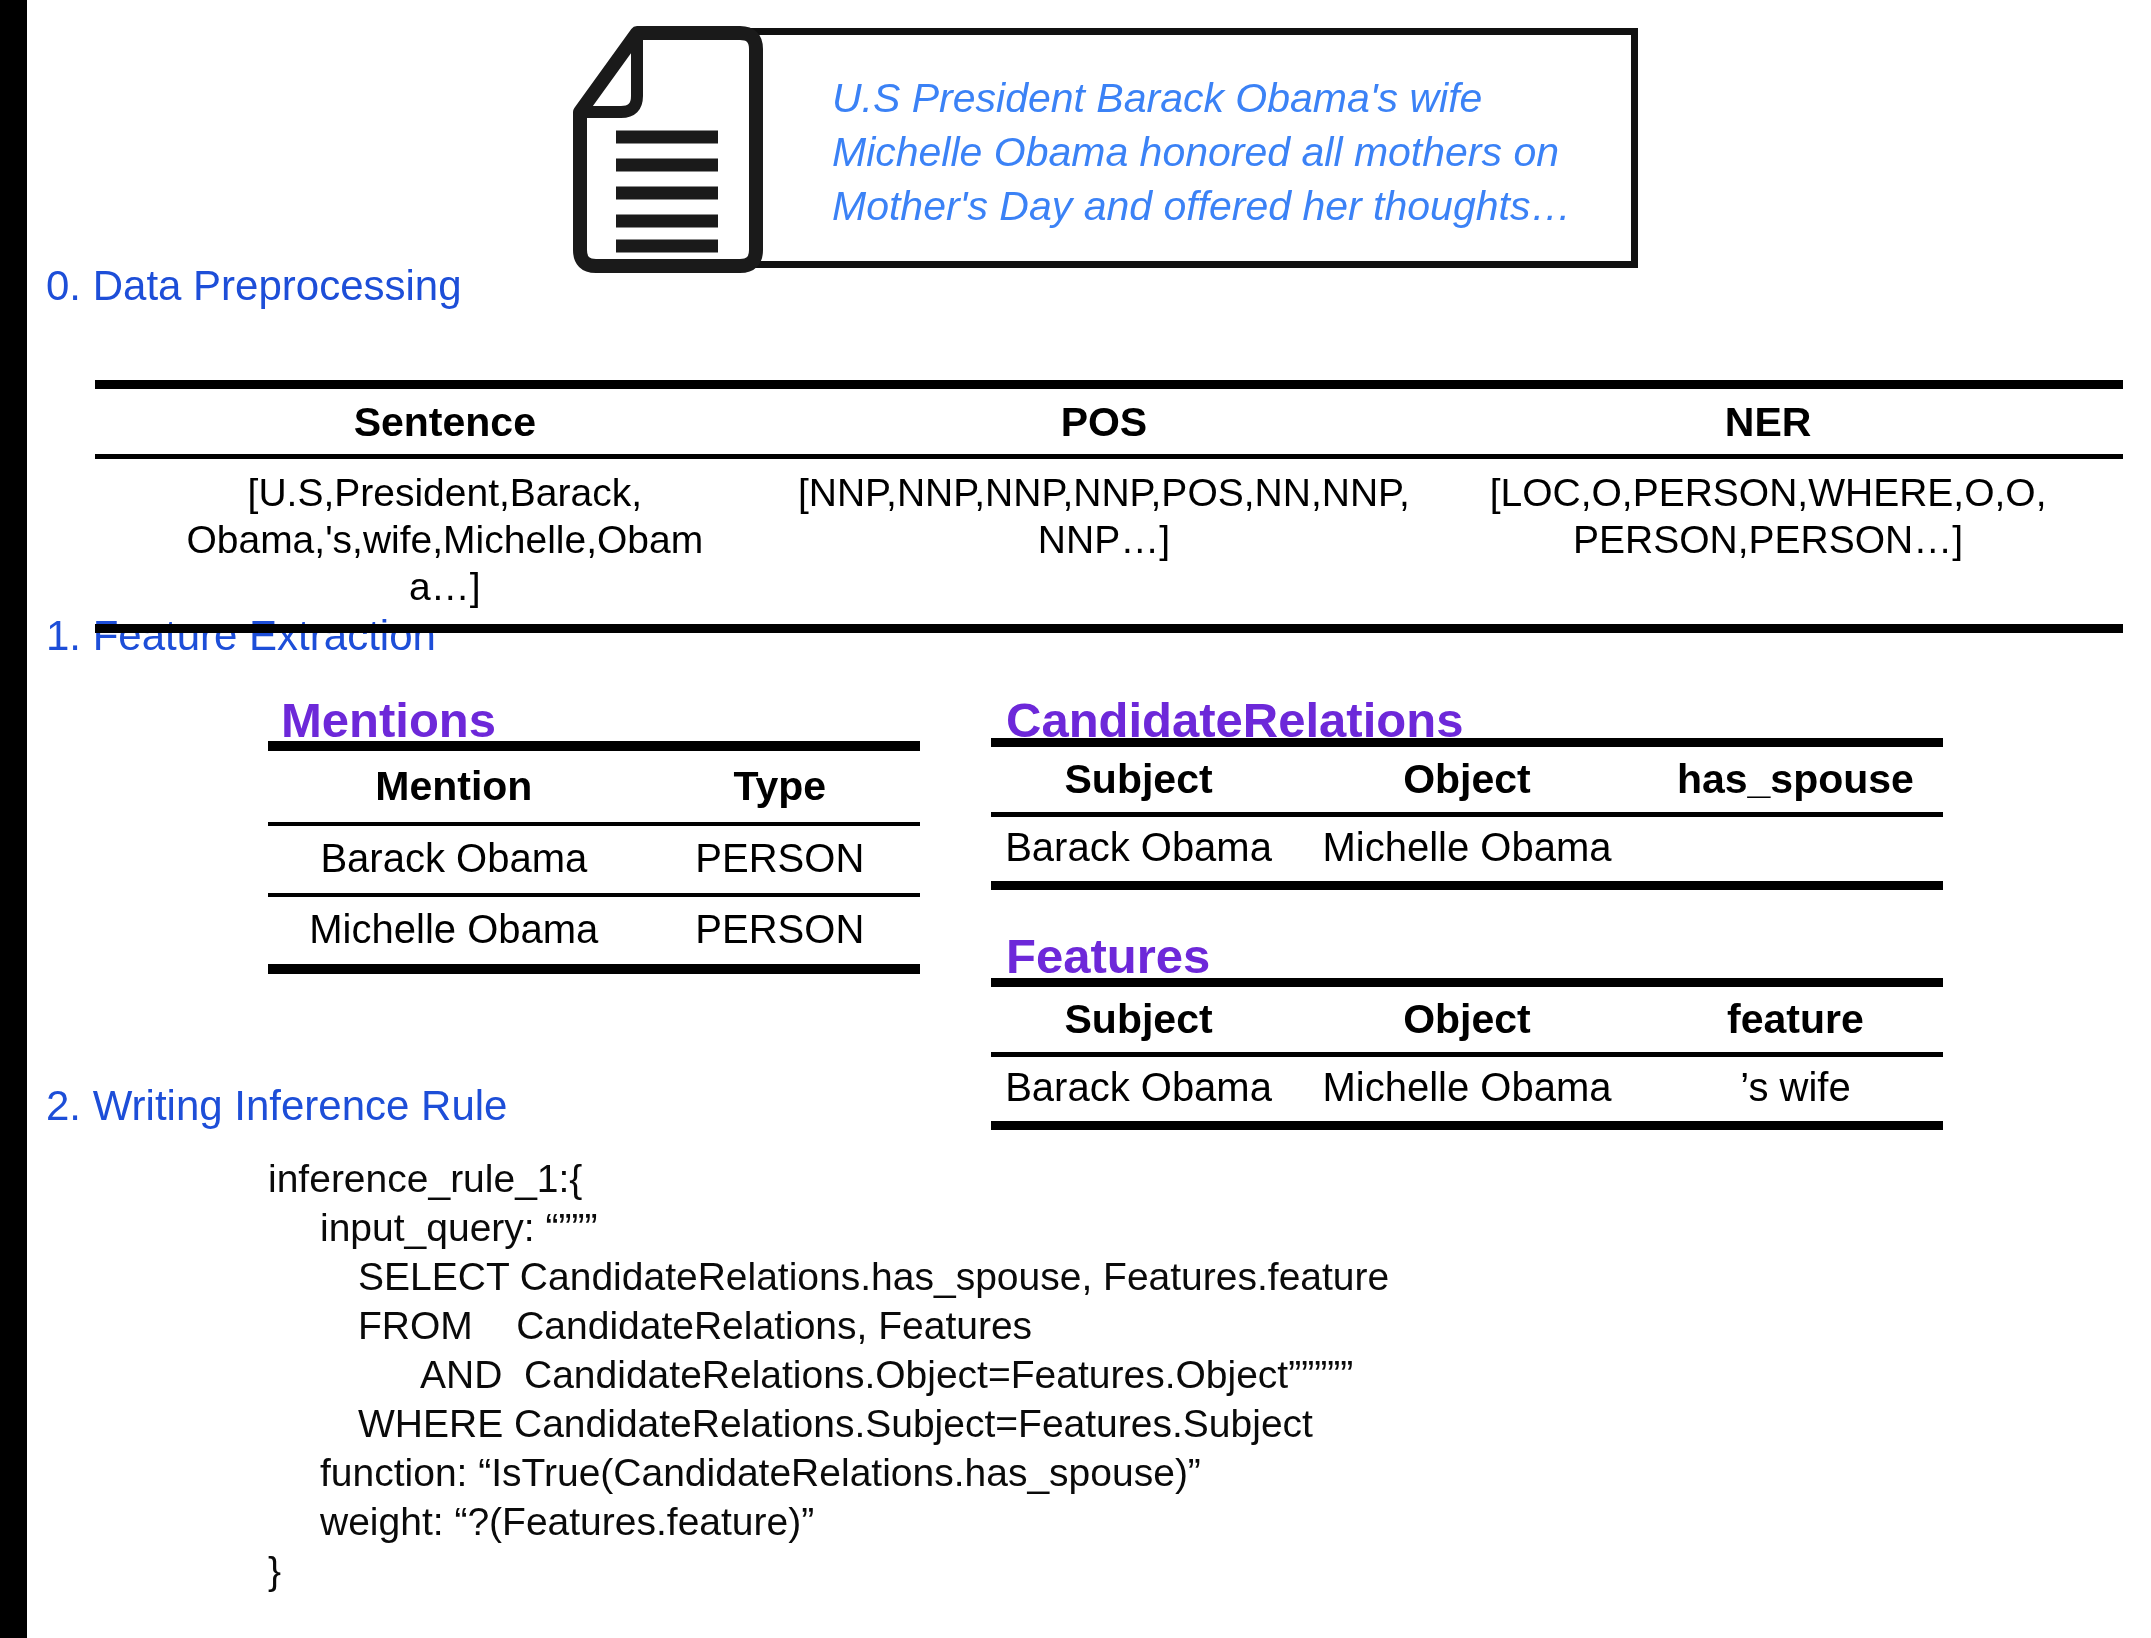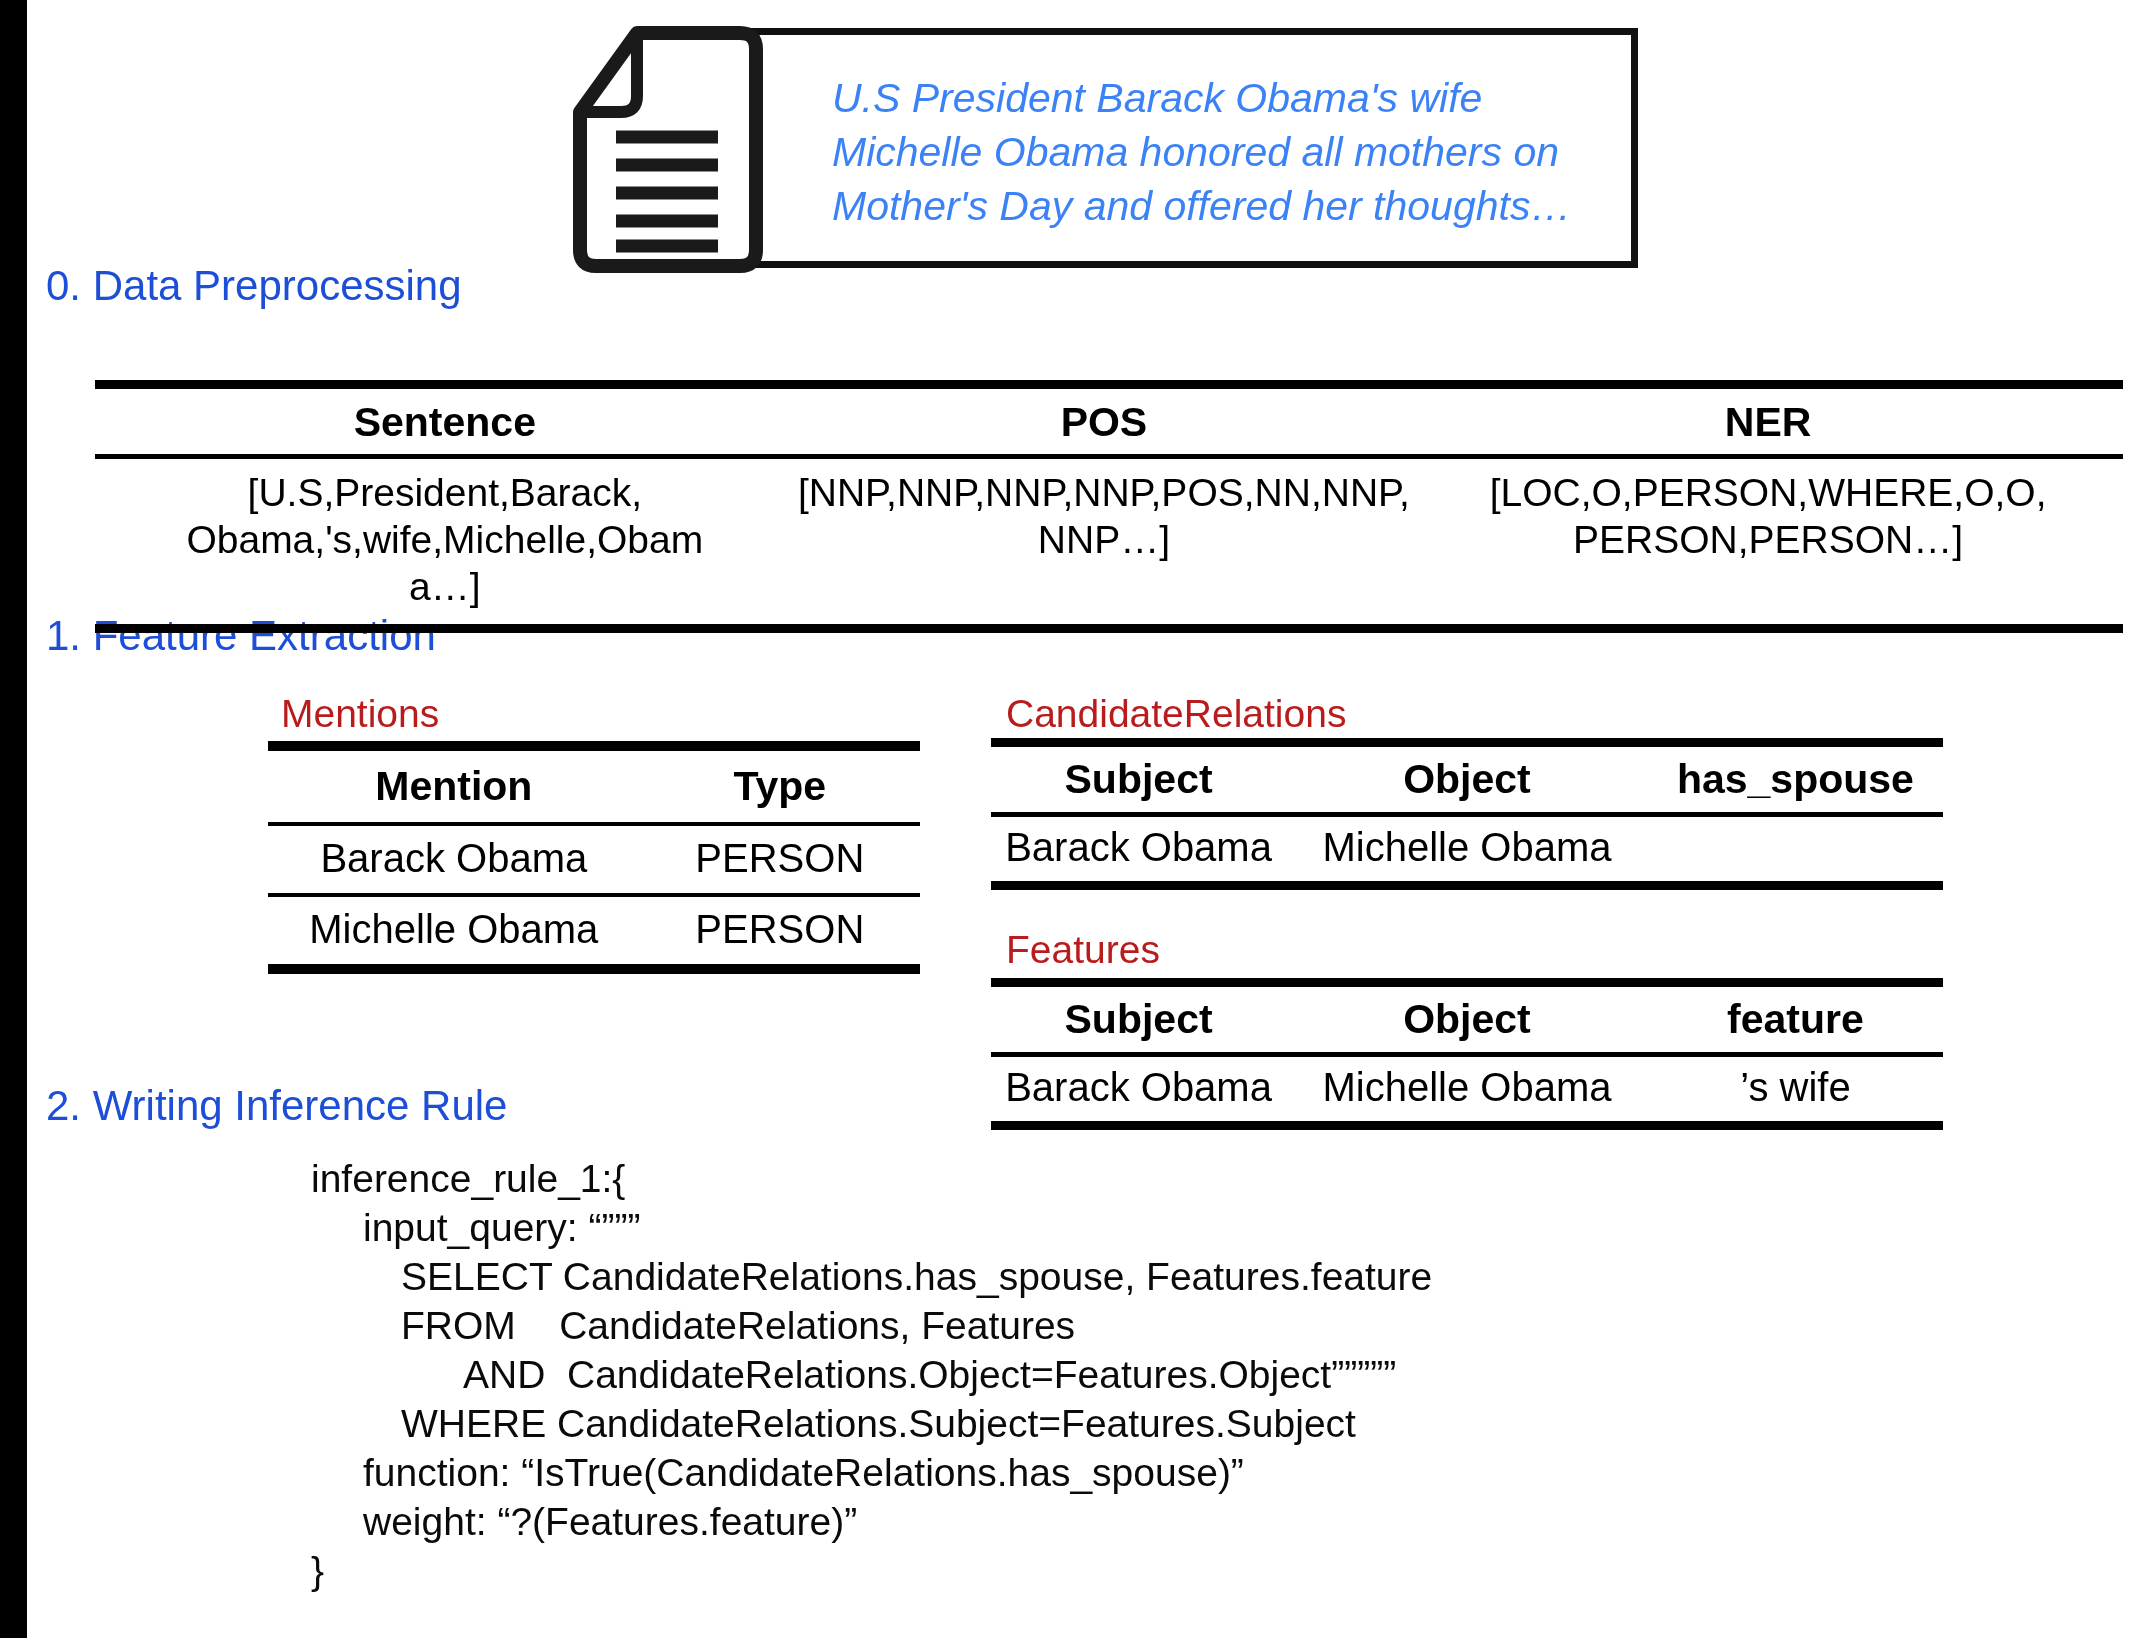--- a/index.html
+++ b/index.html
@@ -16,21 +16,21 @@
   #doc-text{position:absolute;left:125px;top:36px;font-size:41px;line-height:54px;font-style:italic;color:#3b82f6;white-space:nowrap;}
 
   
   #doc-icon{left:566px;top:24px;width:204px;height:250px;}
 
   .h-section{font-size:42px;color:#1d4ed8;white-space:nowrap;}
   #h0{left:46px;top:262px;}
   #h1{left:46px;top:612px;}
   #h2{left:46px;top:1082px;}
 
-  .tbl-label{font-size:39px;white-space:nowrap;color:#b91c1c;}
+  .tbl-label{font-size:49px;white-space:nowrap;color:#6d28d9;font-weight:bold;}
   #mentions-label{left:281px;top:692px;}
   #cr-label{left:1006px;top:692px;}
   #features-label{left:1006px;top:928px;}
 
   table{border-collapse:collapse;table-layout:fixed;width:100%;}
   td,th{padding:0;text-align:center;vertical-align:top;font-weight:normal;}
 
   
   #table0{left:95px;top:380px;width:2028px;}
   #table0 th{border-top:9px solid #000;border-bottom:5px solid #000;font-weight:bold;font-size:41px;padding:10px 0 8px 0;}
@@ -47,21 +47,21 @@
   
   .rel-table{width:952px;}
   #cr-table{left:991px;top:738px;}
   #features-table{left:991px;top:978px;}
   .rel-table th{border-top:9px solid #000;border-bottom:5px solid #000;font-weight:bold;font-size:41px;padding:9px 0 9px 0;}
   .rel-table td{border-bottom:9px solid #000;font-size:40px;padding:8px 0 11px 0;}
   .rel-table .c0{width:31%;} .rel-table .c1{width:38%;} .rel-table .c2{width:31%;}
 
   
   #code{left:268px;top:1154px;font-size:39px;color:#0a0a0a;}
-  .code-line{white-space:pre;height:49px;line-height:49px;margin-left:43px;}
+  .code-line{white-space:pre;height:49px;line-height:49px;}
   .ind0{padding-left:0px;}
   .ind1{padding-left:52px;}
   .ind2{padding-left:90px;}
   .ind3{padding-left:152px;}
 </style>
 </head>
 <body>
 
 <div id="stage">
 

